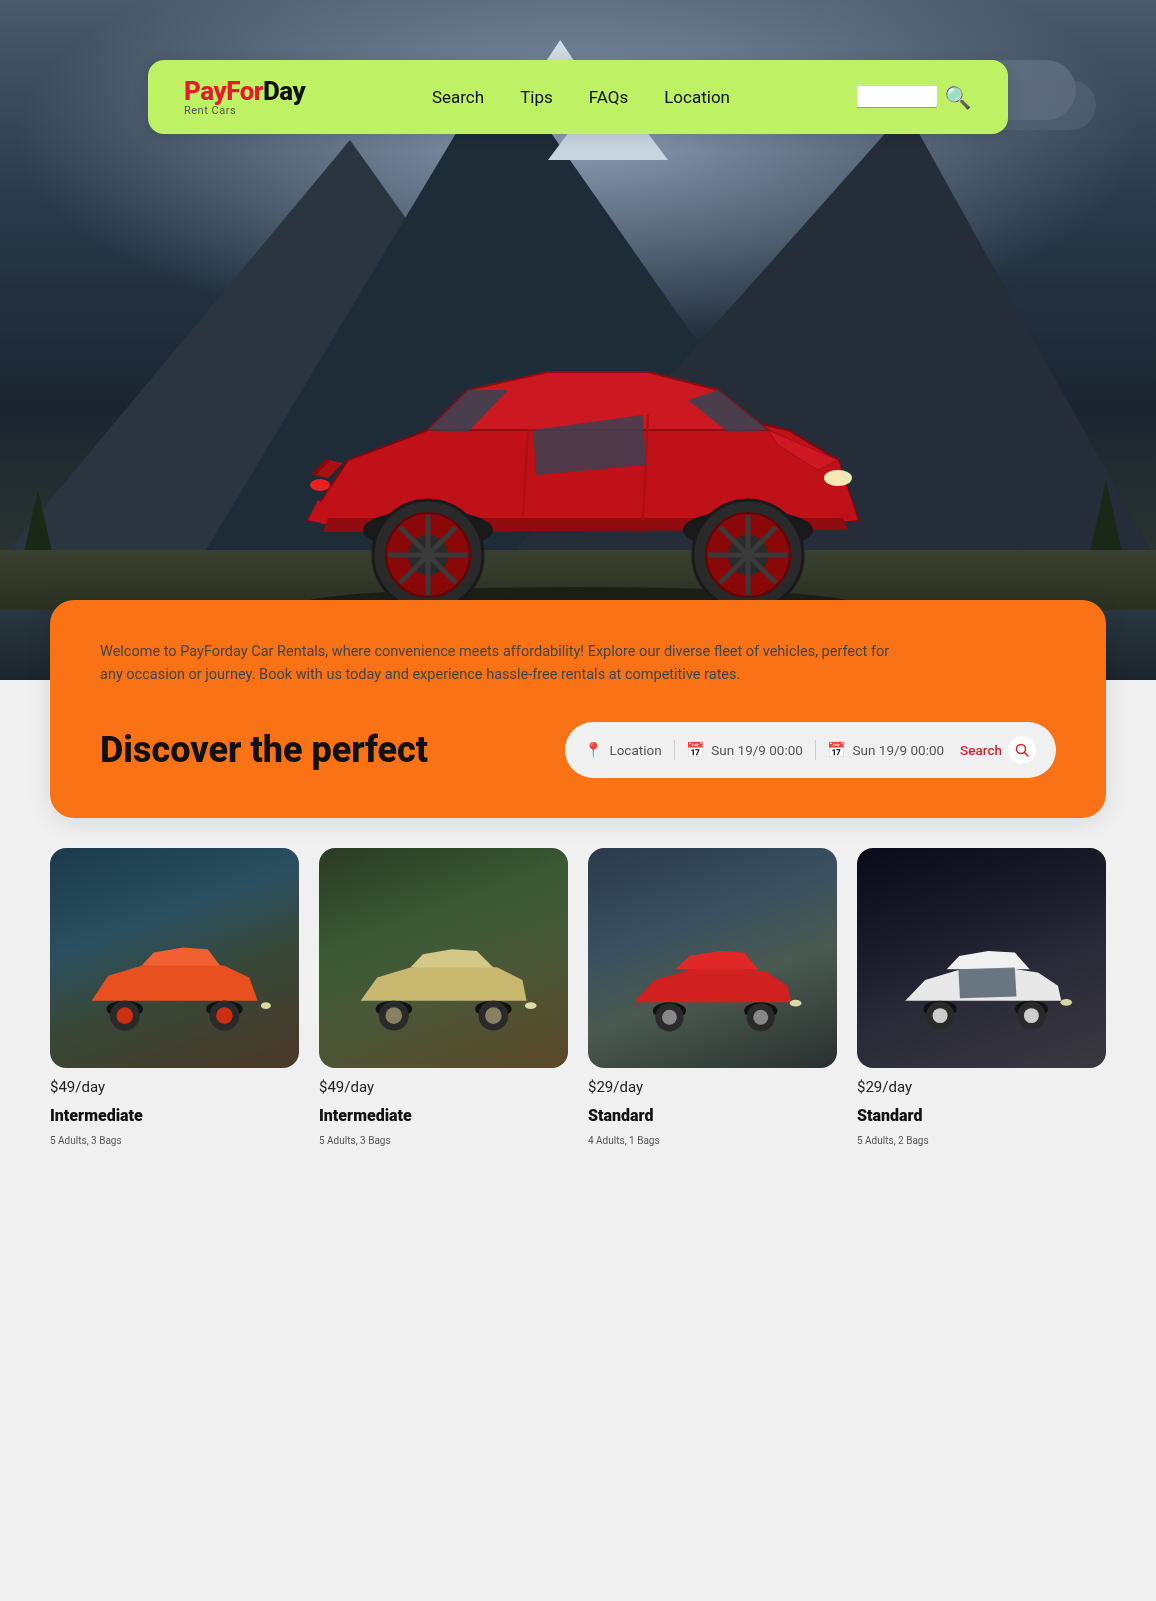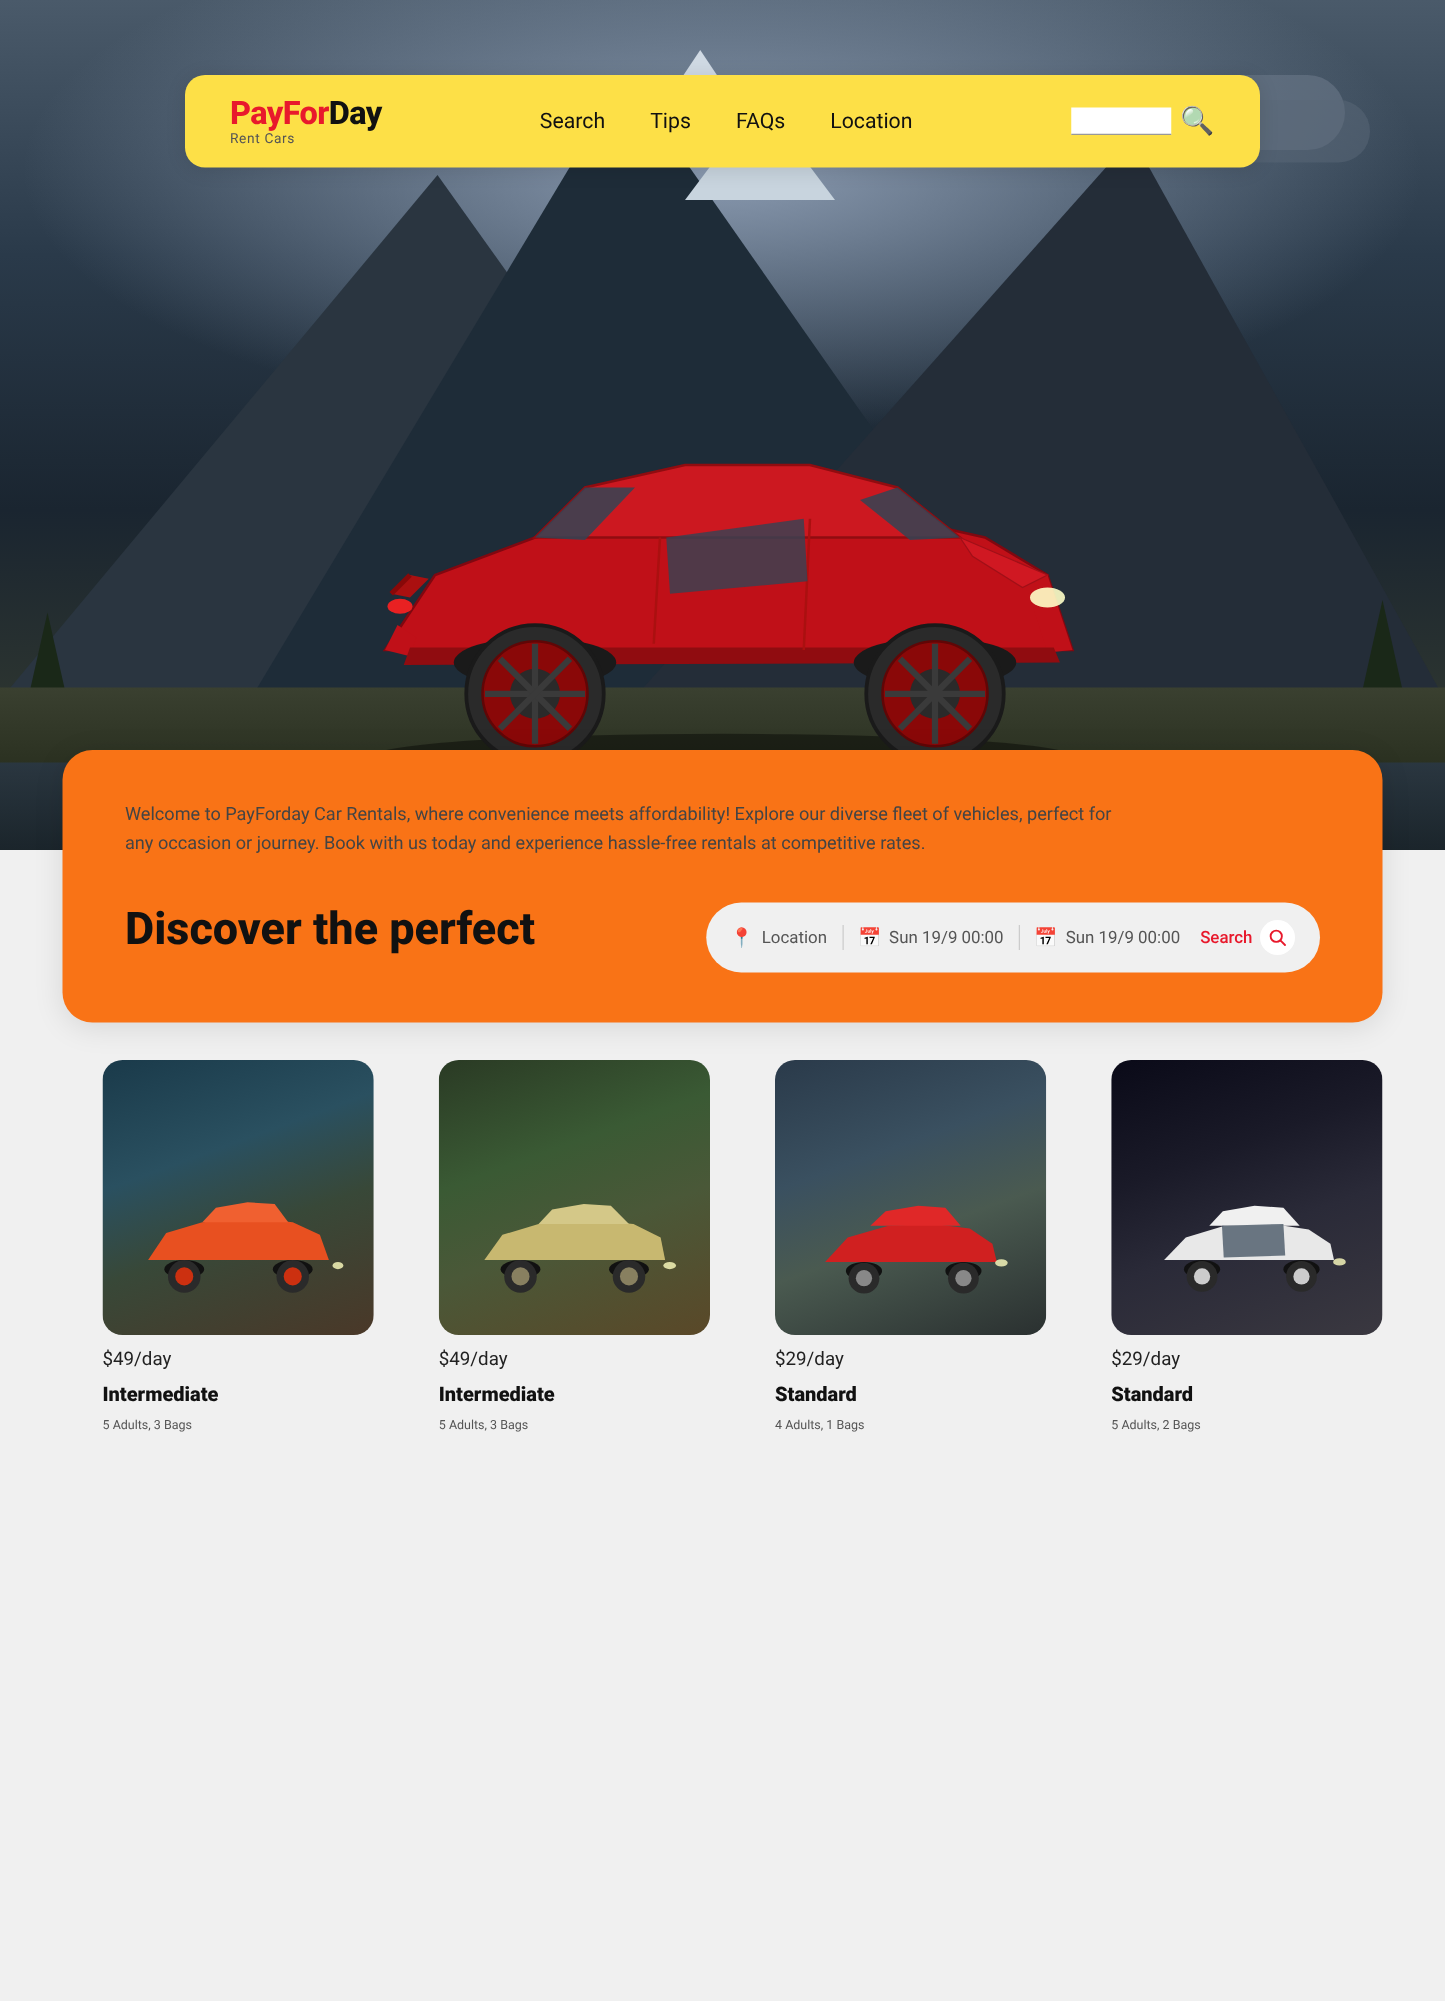--- a/index.html
+++ b/index.html
@@ -11,21 +11,21 @@
       overflow-x: hidden;
     }
 
     
     .header {
       position: absolute;
       top: 60px;
       left: 50%;
       transform: translateX(-50%);
       width: 860px;
-      background: #fde047;
+      background: #bef264;
       border-radius: 16px;
       padding: 18px 36px;
       display: flex;
       align-items: center;
       justify-content: space-between;
       z-index: 10;
       box-shadow: 0 2px 16px rgba(0,0,0,0.12);
     }
     .logo-wrap {
       display: flex;
@@ -232,21 +232,21 @@
     }
     .welcome-text {
       font-size: 14.5px;
       color: #444;
       line-height: 1.6;
       margin-bottom: 36px;
       max-width: 800px;
     }
     .discover-row {
       display: flex;
-      align-items: flex-start;
+      align-items: center;
       justify-content: space-between;
       gap: 30px;
     }
     .discover-heading {
       font-size: 36px;
       font-weight: 800;
       color: #111;
       line-height: 1.2;
     }
     .search-widget {
@@ -306,21 +306,20 @@
       margin: 0 50px;
       margin-top: 30px;
       display: grid;
       grid-template-columns: repeat(4, 1fr);
       gap: 20px;
     }
     .car-card {
       display: flex;
       flex-direction: column;
       gap: 10px;
-      margin-left: 32px;
     }
     .car-image-placeholder {
       width: 100%;
       height: 220px;
       border-radius: 16px;
       overflow: hidden;
       position: relative;
     }
     .car-img-bg {
       width: 100%;

